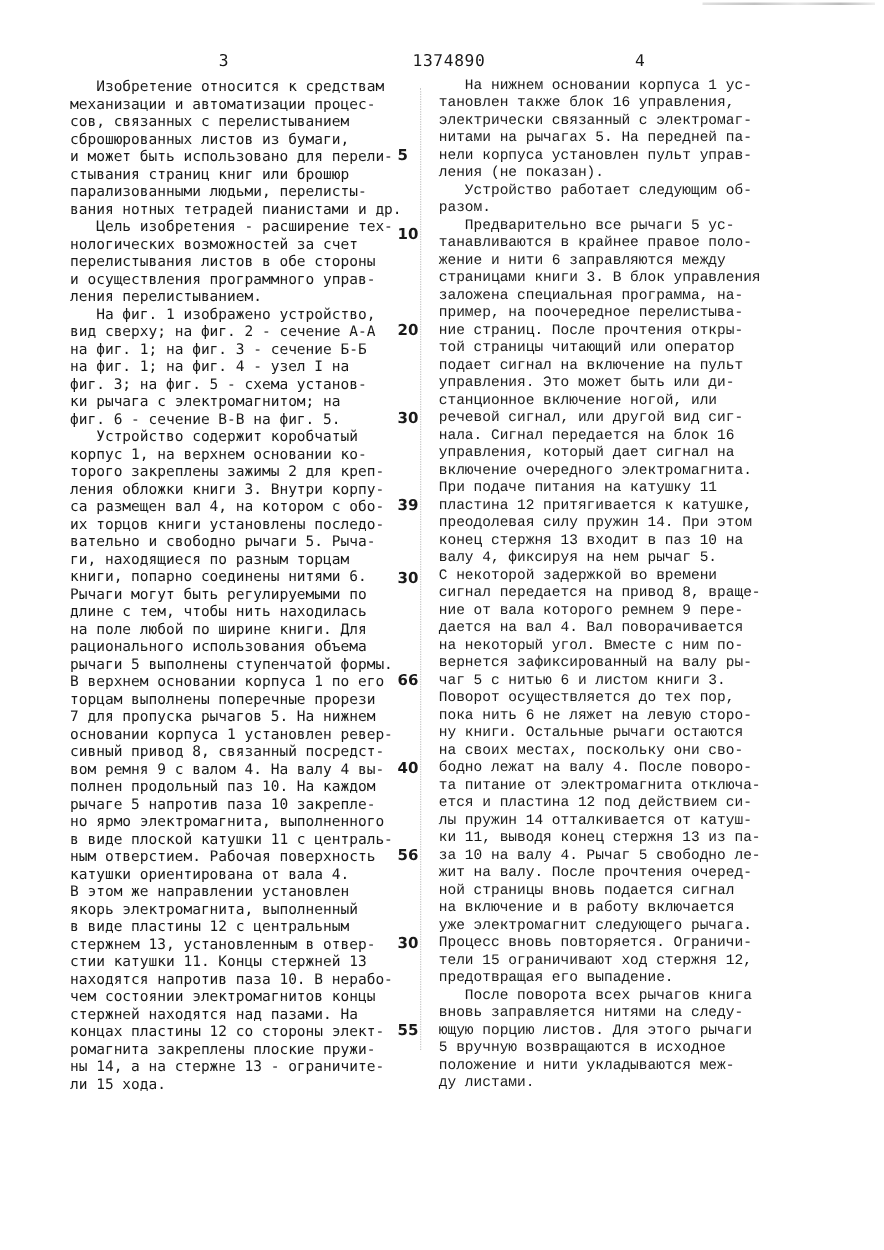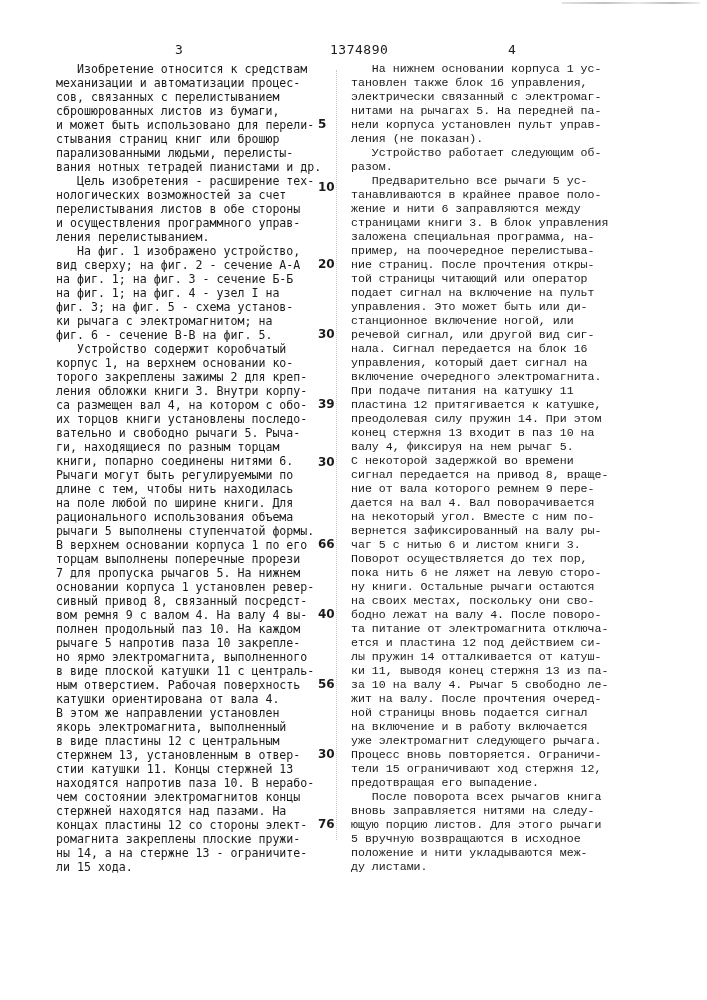--- a/index.html
+++ b/index.html
@@ -57,15 +57,15 @@
     <span style="top: 54.6px;">5</span>
     <span style="top: 118px;">10</span>
     <span style="top: 194.6px;">20</span>
     <span style="top: 264.6px;">30</span>
     <span style="top: 334.6px;">39</span>
     <span style="top: 393px;">30</span>
     <span style="top: 474.6px;">66</span>
     <span style="top: 544.6px;">40</span>
     <span style="top: 614.6px;">56</span>
     <span style="top: 684.6px;">30</span>
-    <span style="top: 754.6px;">76</span>
+    <span style="top: 754.6px;">55</span>
   </div>
 <div class="column col-right" id="col-right"><span class="line">   На нижнем основании корпуса 1 ус-</span><span class="line">тановлен также блок 16 управления,</span><span class="line">электрически связанный с электромаг-</span><span class="line">нитами на рычагах 5. На передней па-</span><span class="line">нели корпуса установлен пульт управ-</span><span class="line">ления (не показан).</span><span class="line">   Устройство работает следующим об-</span><span class="line">разом.</span><span class="line">   Предварительно все рычаги 5 ус-</span><span class="line">танавливаются в крайнее правое поло-</span><span class="line">жение и нити 6 заправляются между</span><span class="line">страницами книги 3. В блок управления</span><span class="line">заложена специальная программа, на-</span><span class="line">пример, на поочередное перелистыва-</span><span class="line">ние страниц. После прочтения откры-</span><span class="line">той страницы читающий или оператор</span><span class="line">подает сигнал на включение на пульт</span><span class="line">управления. Это может быть или ди-</span><span class="line">станционное включение ногой, или</span><span class="line">речевой сигнал, или другой вид сиг-</span><span class="line">нала. Сигнал передается на блок 16</span><span class="line">управления, который дает сигнал на</span><span class="line">включение очередного электромагнита.</span><span class="line">При подаче питания на катушку 11</span><span class="line">пластина 12 притягивается к катушке,</span><span class="line">преодолевая силу пружин 14. При этом</span><span class="line">конец стержня 13 входит в паз 10 на</span><span class="line">валу 4, фиксируя на нем рычаг 5.</span><span class="line">С некоторой задержкой во времени</span><span class="line">сигнал передается на привод 8, враще-</span><span class="line">ние от вала которого ремнем 9 пере-</span><span class="line">дается на вал 4. Вал поворачивается</span><span class="line">на некоторый угол. Вместе с ним по-</span><span class="line">вернется зафиксированный на валу ры-</span><span class="line">чаг 5 с нитью 6 и листом книги 3.</span><span class="line">Поворот осуществляется до тех пор,</span><span class="line">пока нить 6 не ляжет на левую сторо-</span><span class="line">ну книги. Остальные рычаги остаются</span><span class="line">на своих местах, поскольку они сво-</span><span class="line">бодно лежат на валу 4. После поворо-</span><span class="line">та питание от электромагнита отключа-</span><span class="line">ется и пластина 12 под действием си-</span><span class="line">лы пружин 14 отталкивается от катуш-</span><span class="line">ки 11, выводя конец стержня 13 из па-</span><span class="line">за 10 на валу 4. Рычаг 5 свободно ле-</span><span class="line">жит на валу. После прочтения очеред-</span><span class="line">ной страницы вновь подается сигнал</span><span class="line">на включение и в работу включается</span><span class="line">уже электромагнит следующего рычага.</span><span class="line">Процесс вновь повторяется. Ограничи-</span><span class="line">тели 15 ограничивают ход стержня 12,</span><span class="line">предотвращая его выпадение.</span><span class="line">   После поворота всех рычагов книга</span><span class="line">вновь заправляется нитями на следу-</span><span class="line">ющую порцию листов. Для этого рычаги</span><span class="line">5 вручную возвращаются в исходное</span><span class="line">положение и нити укладываются меж-</span><span class="line">ду листами.</span></div>
 
 </body></html>

